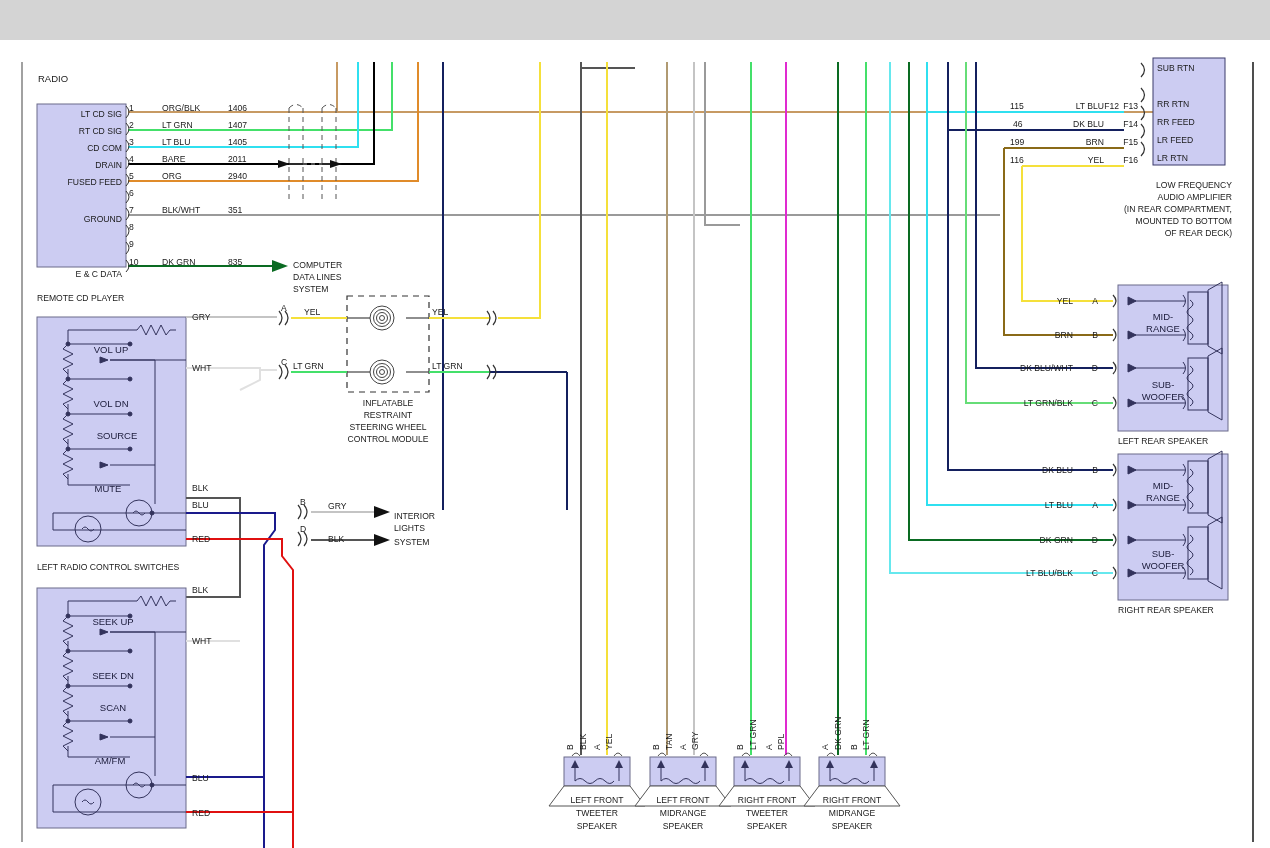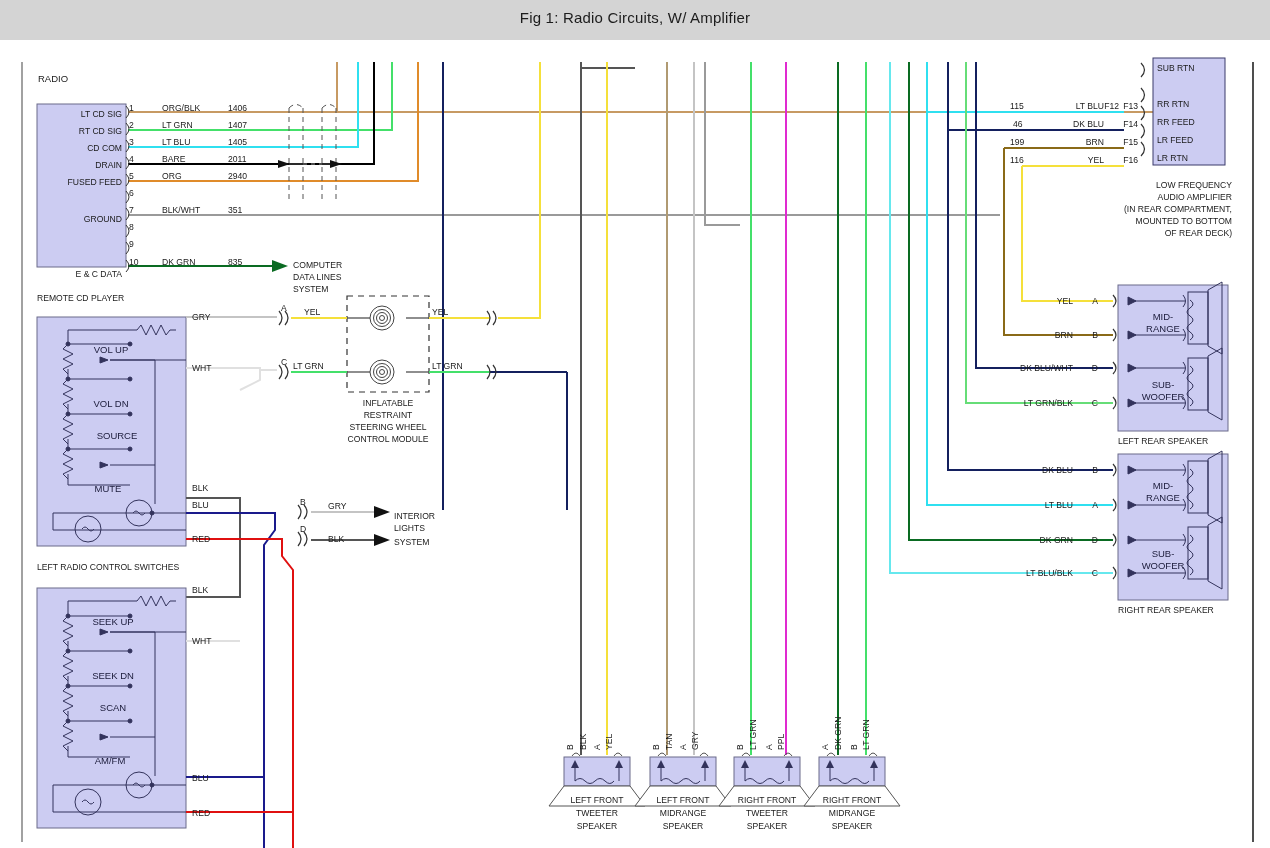--- a/index.html
+++ b/index.html
@@ -16,21 +16,20 @@
   .wire{fill:none;stroke-width:2;}
   .thin{fill:none;stroke:#33335c;stroke-width:1;}
   .dash{fill:none;stroke:#555;stroke-width:1;stroke-dasharray:5 4;}
 </style>
 </head>
 <body>
 
 <div id="page">
 
   <div id="titlebar"></div>
-  <div id="titletext">Fig 1: Radio Circuits, W/ Amplifier</div>
 
   <svg width="1270" height="848">
 
     <line x1="22" y1="62" x2="22" y2="842" stroke="#8a8a8a" stroke-width="1.6"></line>
     <line x1="1253" y1="62" x2="1253" y2="842" stroke="#222" stroke-width="1.6"></line>
 
     <path class="wire" stroke="#c79a63" d="M128,112 L1170,112"></path>
     <path class="wire" stroke="#c79a63" d="M337,112 L337,62"></path>
 
     <path class="wire" stroke="#44e06a" d="M128,130 L392,130 L392,62"></path>

